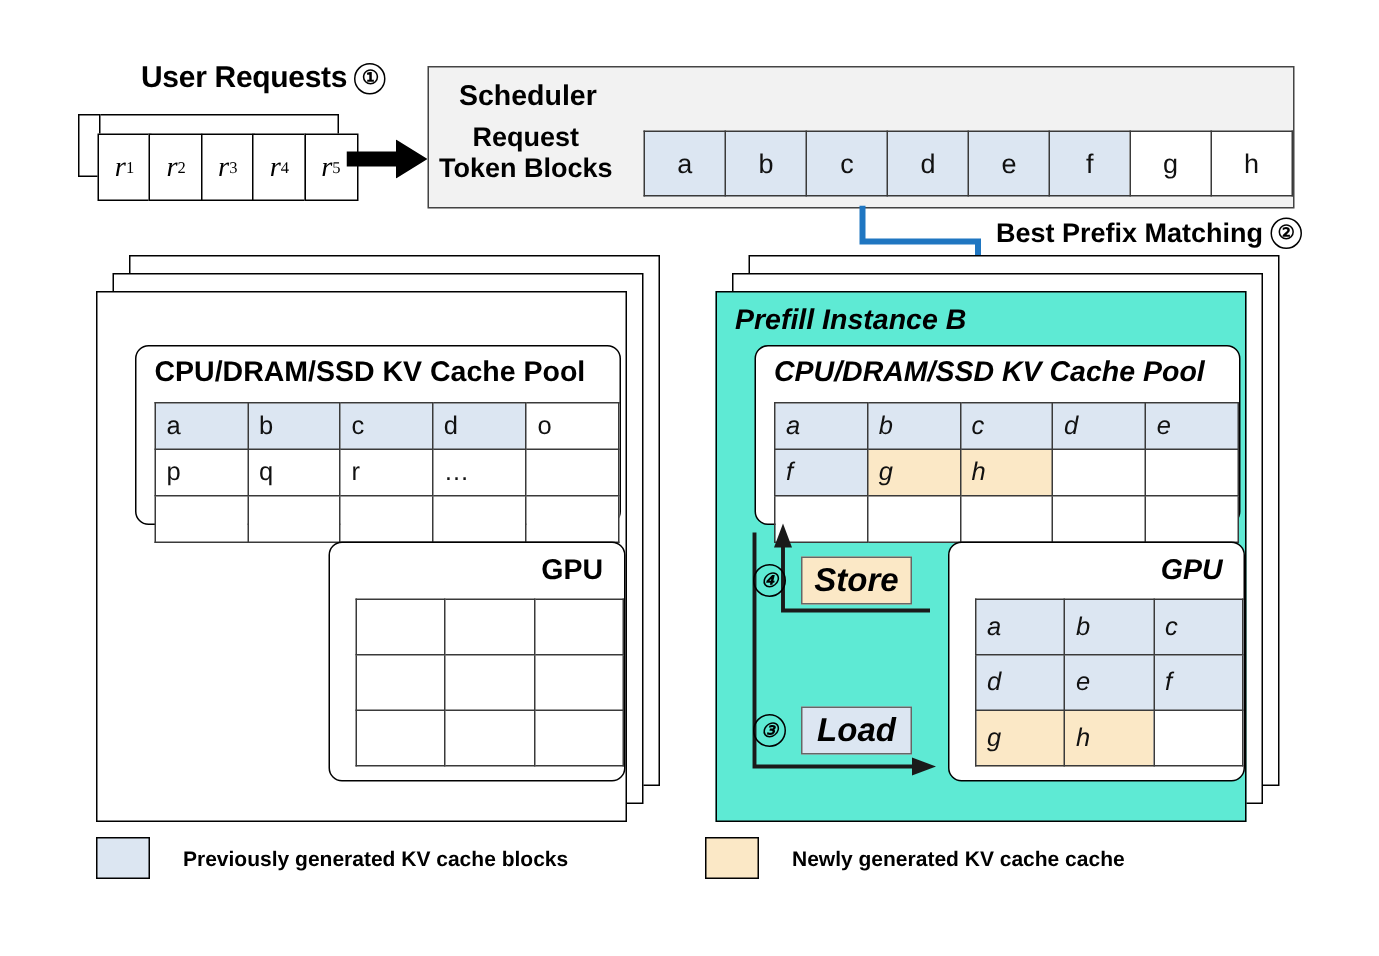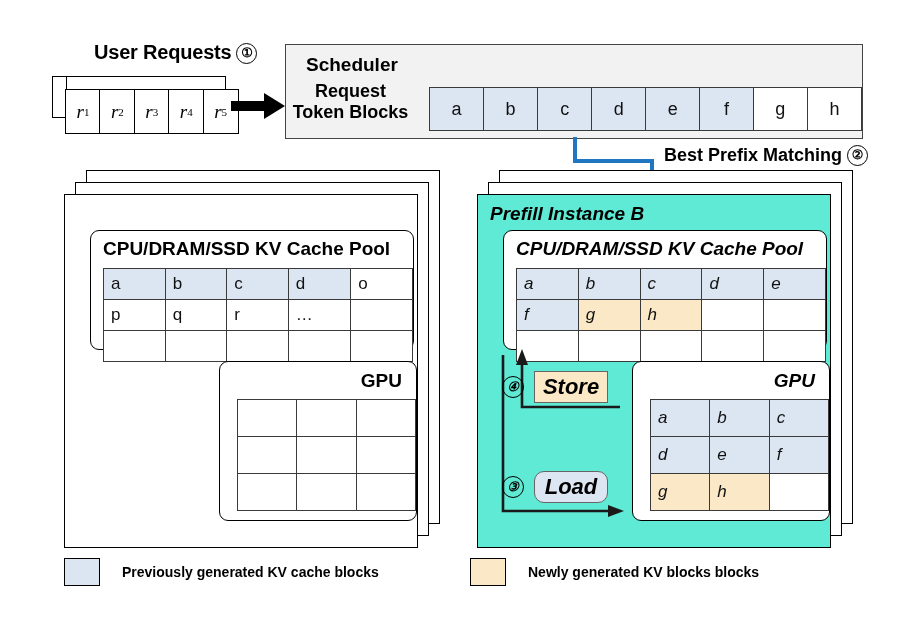--- a/index.html
+++ b/index.html
@@ -93,21 +93,21 @@
   #B-gpu{left:142px;top:166px;width:196px;height:158px;}
   #B-gpuhead{right:14px;top:8px;}
   #B-gputbl{position:absolute;left:17px;top:37px;}
   #B-gputbl td{width:53px;height:36px;}
 
   .opbtn{
     position:absolute;border:1.6px solid #666;font-size:22px;font-weight:bold;
     text-align:center;line-height:30px;width:72px;height:30px;
   }
   #B-store{left:56px;top:176px;background:#fbe8c6;}
-  #B-load{left:56px;top:276px;background:#dce6f2;border-radius:10px;}
+  #B-load{left:56px;top:276px;background:#dce6f2;}
   .opnum{position:absolute;width:20px;height:20px;line-height:19px;border:1.7px solid #000;
     border-radius:50%;text-align:center;font-size:13px;font-weight:bold;}
   #B-num4{left:24px;top:181px;}
   #B-num3{left:24px;top:281px;}
   #B-flowarrows{position:absolute;left:0;top:0;width:352px;height:352px;pointer-events:none;}
 
   
   #legend{left:64px;top:558px;width:790px;height:34px;}
   .lgitem{position:absolute;display:flex;align-items:center;}
   .lgsw{width:34px;height:26px;border:1.8px solid #000;}
@@ -297,15 +297,15 @@
   </div>
 </div>
 
 <div class="abs" id="legend">
   <div class="lgitem" id="lg1">
     <div class="lgsw blue"></div>
     <div class="lgtxt">Previously generated KV cache blocks</div>
   </div>
   <div class="lgitem" id="lg2">
     <div class="lgsw cream"></div>
-    <div class="lgtxt">Newly generated KV blocks blocks</div>
+    <div class="lgtxt">Newly generated KV cache cache</div>
   </div>
 </div>
 
 </body></html>

